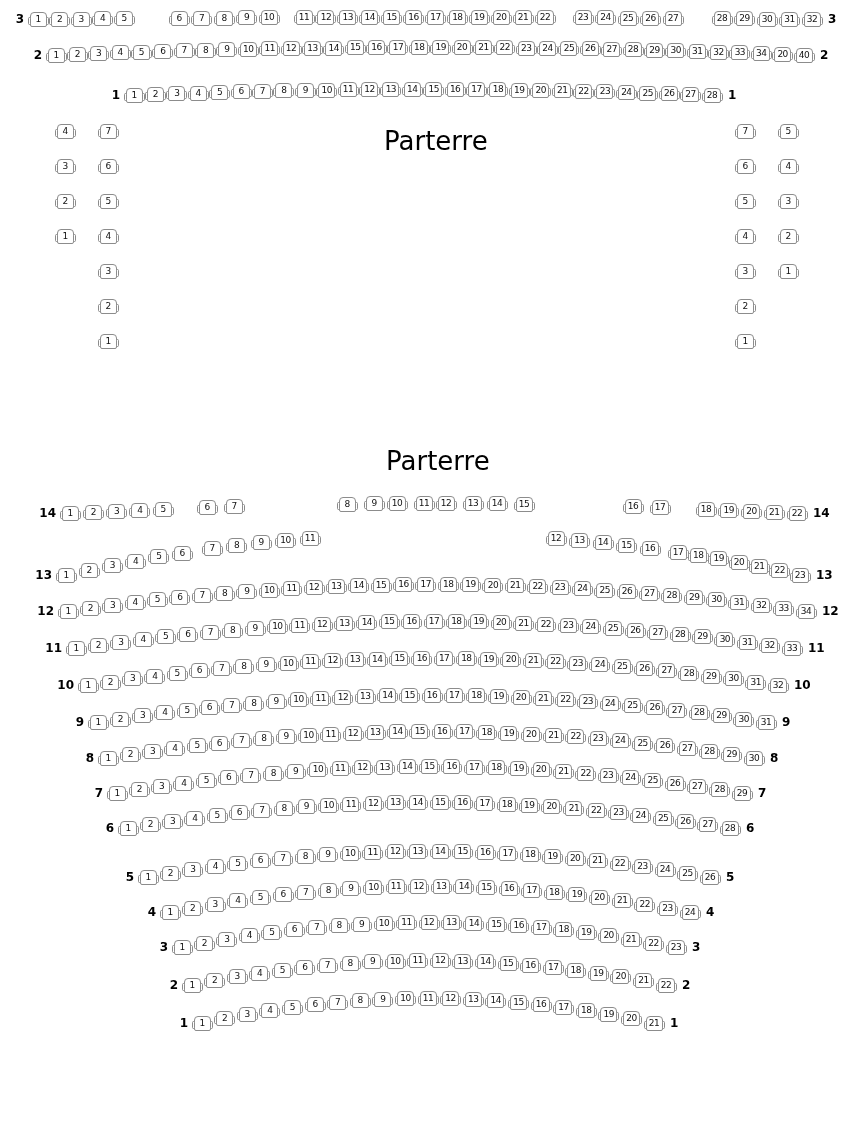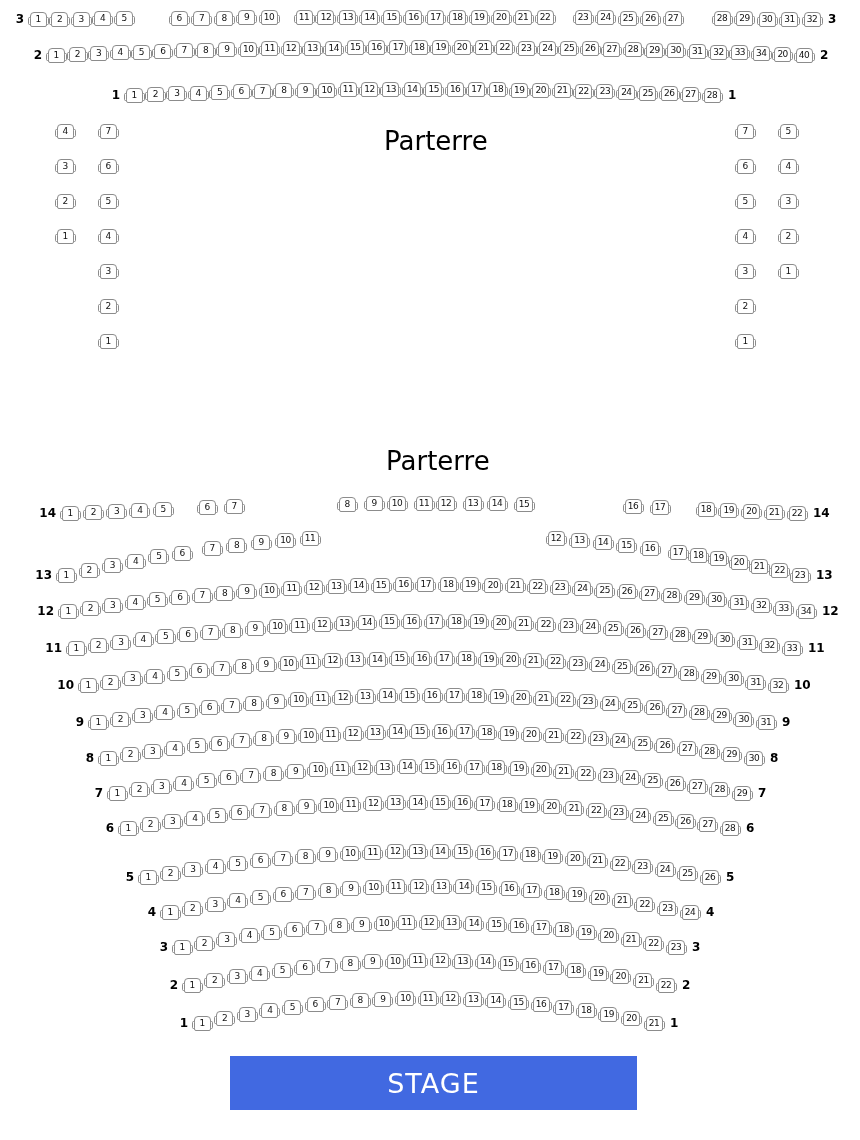--- a/index.html
+++ b/index.html
@@ -563,16 +563,13 @@
       <span class="seat" style="left: 736.5px; top: 264px;">3</span>
       <span class="seat" style="left: 736.5px; top: 299px;">2</span>
       <span class="seat" style="left: 736.5px; top: 334px;">1</span>
       <span class="seat" style="left: 779.5px; top: 124px;">5</span>
       <span class="seat" style="left: 779.5px; top: 159px;">4</span>
       <span class="seat" style="left: 779.5px; top: 194px;">3</span>
       <span class="seat" style="left: 779.5px; top: 229px;">2</span>
       <span class="seat" style="left: 779.5px; top: 264px;">1</span>
     </div>
 
-  <div class="stage" id="stage" style="left: 230px; top: 1056px; width: 407px; height: 54px; background: rgb(65, 105, 225); color: rgb(255, 255, 255);">
-    <span>STAGE</span>
-  </div>
 </div>
 
 </body></html>

